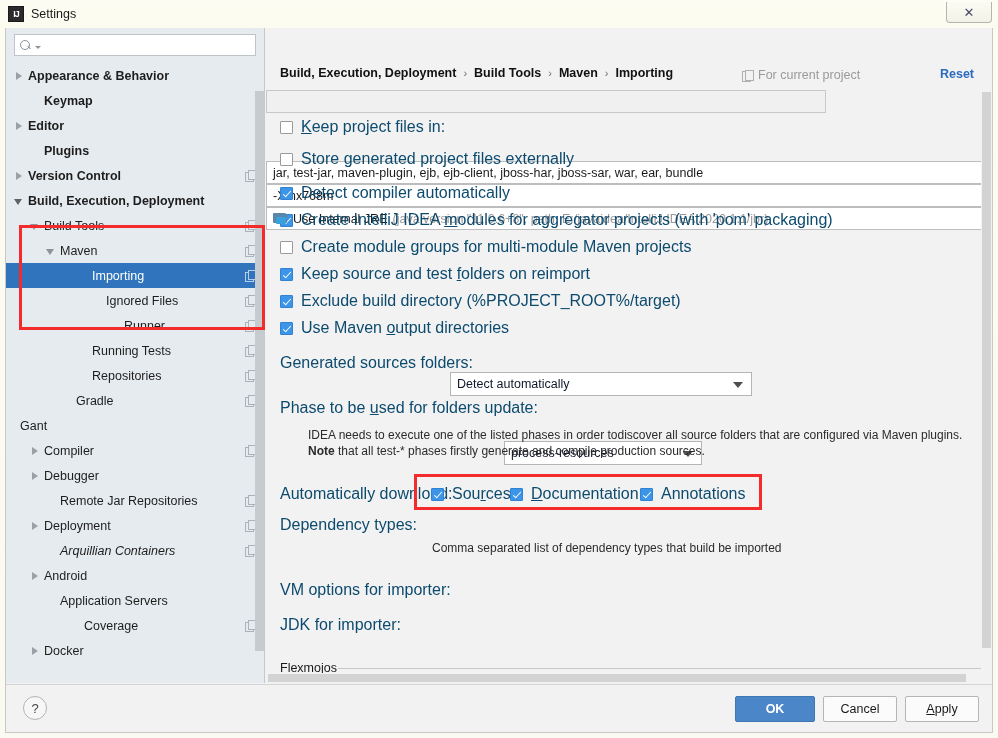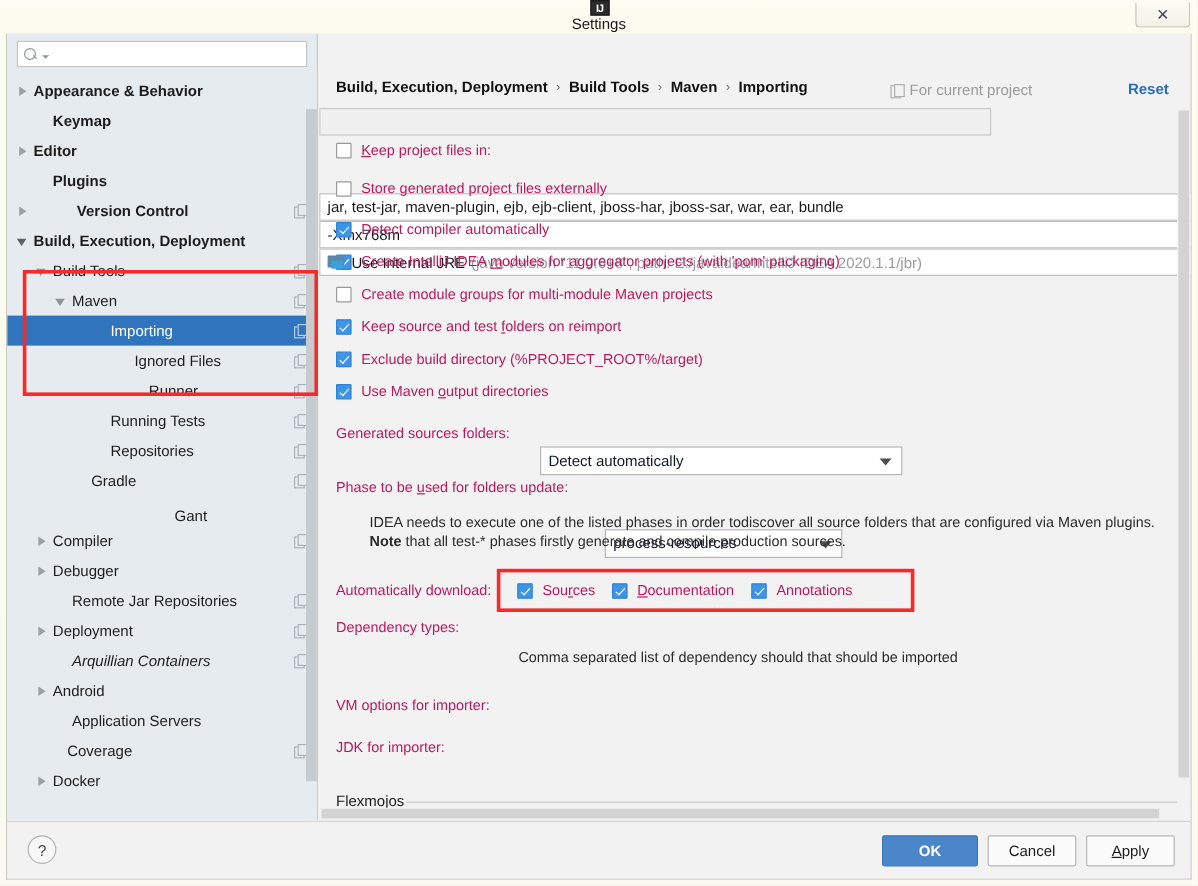--- a/index.html
+++ b/index.html
@@ -15,21 +15,21 @@
   #app {
     position: relative;
     width: 998px; height: 738px;
     background: linear-gradient(180deg,#fdfcf0 0%, #fbfaf2 100%);
   }
 
   
   .titlebar {
     position: absolute; left: 0; top: 0; width: 998px; height: 27px;
     background: linear-gradient(180deg,#fdfdf3 0%,#fbfbef 100%);
-    display: flex; align-items: center; flex-direction: column;
+    display: flex; align-items: center;
   }
   .title-icon {
     width: 16px; height: 16px; margin-left: 8px; margin-right: 7px;
     background: #2b2b2b; border: 1px solid #1a1a1a;
     color: #fff; font-size: 9px; font-weight: bold;
     display: flex; align-items: center; justify-content: center;
     letter-spacing: -1px;
   }
   .title-text { font-size: 12.5px; color: #1a1a1a; }
   .win-close {
@@ -177,21 +177,21 @@
     position: absolute; right: 18px; top: 39px;
     color: #2a6bbf; font-weight: bold; font-size: 12.5px; cursor: pointer;
   }
 
   .panel {
     position: absolute; left: 0; top: 62px; right: 0; bottom: 0;
     overflow: hidden;
   }
 
   .row { position: absolute; display: flex; align-items: center; }
-  .lbl { font-size: 12px; color: #be185d; white-space: nowrap; }
+  .lbl { font-size: 16px; color: #0c4a6e; white-space: nowrap; }
   .u { text-decoration: underline; }
 
   
   .cb {
     width: 13px; height: 13px; flex: 0 0 auto;
     border: 1px solid #9a9a9a; background: #fff;
     margin-right: 8px; position: relative; border-radius: 1px;
   }
   .cb.on { background: #3d95e8; border-color: #3182d2; }
   .cb.on::after {
@@ -316,21 +316,21 @@
             <span class="tree-label">Keymap</span>
           </div>
           <div class="tree-row bold" style="padding-left: 8px;">
             <span class="arrow collapsed"></span>
             <span class="tree-label">Editor</span>
           </div>
           <div class="tree-row bold" style="padding-left: 24px;">
             <span class="arrow"></span>
             <span class="tree-label">Plugins</span>
           </div>
-          <div class="tree-row bold" style="padding-left: 8px; gap: 36px;">
+          <div class="tree-row bold" style="padding-left: 8px;">
             <span class="arrow collapsed"></span>
             <span class="tree-label">Version Control</span>
             <span class="copy-icon"></span>
           </div>
           <div class="tree-row bold" style="padding-left: 8px;">
             <span class="arrow expanded dark"></span>
             <span class="tree-label">Build, Execution, Deployment</span>
           </div>
           <div class="tree-row" style="padding-left: 24px;">
             <span class="arrow expanded"></span>
@@ -340,21 +340,21 @@
           <div class="tree-row" style="padding-left: 40px;">
             <span class="arrow expanded"></span>
             <span class="tree-label">Maven</span>
             <span class="copy-icon"></span>
           </div>
           <div class="tree-row selected" style="padding-left: 72px;">
             <span class="arrow"></span>
             <span class="tree-label">Importing</span>
             <span class="copy-icon"></span>
           </div>
-          <div class="tree-row" style="padding-left: 92px;">
+          <div class="tree-row" style="padding-left: 60px; gap: 26px;">
             <span class="arrow"></span>
             <span class="tree-label">Ignored Files</span>
             <span class="copy-icon"></span>
           </div>
           <div class="tree-row" style="padding-left: 72px; margin-left: 32px;">
             <span class="arrow"></span>
             <span class="tree-label">Runner</span>
             <span class="copy-icon"></span>
           </div>
           <div class="tree-row" style="padding-left: 72px;">
@@ -365,21 +365,21 @@
           <div class="tree-row" style="padding-left: 72px;">
             <span class="arrow"></span>
             <span class="tree-label">Repositories</span>
             <span class="copy-icon"></span>
           </div>
           <div class="tree-row" style="padding-left: 56px;">
             <span class="arrow"></span>
             <span class="tree-label">Gradle</span>
             <span class="copy-icon"></span>
           </div>
-          <div class="tree-row" style="padding-left: 56px; flex-direction: column;">
+          <div class="tree-row" style="">
             <span class="arrow"></span>
             <span class="tree-label">Gant</span>
           </div>
           <div class="tree-row" style="padding-left: 24px;">
             <span class="arrow collapsed"></span>
             <span class="tree-label">Compiler</span>
             <span class="copy-icon"></span>
           </div>
           <div class="tree-row" style="padding-left: 24px;">
             <span class="arrow collapsed"></span>
@@ -401,21 +401,21 @@
             <span class="copy-icon"></span>
           </div>
           <div class="tree-row" style="padding-left: 24px;">
             <span class="arrow collapsed"></span>
             <span class="tree-label">Android</span>
           </div>
           <div class="tree-row" style="padding-left: 40px;">
             <span class="arrow"></span>
             <span class="tree-label">Application Servers</span>
           </div>
-          <div class="tree-row" style="padding-left: 36px;">
+          <div class="tree-row" style="padding-left: 64px;">
             <span class="arrow"></span>
             <span class="tree-label">Coverage</span>
             <span class="copy-icon"></span>
           </div>
           <div class="tree-row" style="padding-left: 24px;">
             <span class="arrow collapsed"></span>
             <span class="tree-label">Docker</span>
           </div>
         </div>
 
@@ -513,32 +513,32 @@
           <span class="lbl">Automatically download:</span>
         </div>
         <div class="row" style="left:165px; top:395px;">
           <span class="cb on"></span>
           <span class="lbl">Sou<span class="u">r</span>ces</span>
         </div>
         <div class="row" style="left:244px; top:395px;">
           <span class="cb on"></span>
           <span class="lbl"><span class="u">D</span>ocumentation</span>
         </div>
-        <div class="row" style="left:360px; top:395px;">
+        <div class="row" style="left:374px; top:395px;">
           <span class="cb on"></span>
           <span class="lbl">Annotations</span>
         </div>
 
         <div class="redbox" style="left:148px; top:384px; width:348px; height:36px;"></div>
 
         <div class="row" style="left:14px; top:426px;">
           <span class="lbl">Dependency types:</span>
         </div>
         <div class="tf" style="left:166px; top:421px; width:806px;">jar, test-jar, maven-plugin, ejb, ejb-client, jboss-har, jboss-sar, war, ear, bundle</div>
-        <div class="hint" style="left:166px; top:450px;">Comma separated list of dependency should that should be imported</div>
+        <div class="hint" style="left:166px; top:450px;">Comma separated list of dependency types that build be imported</div>
 
         <div class="row" style="left:14px; top:491px;">
           <span class="lbl">VM options for importer:</span>
         </div>
         <div class="tf" style="left:166px; top:486px; width:806px;">-Xmx768m</div>
 
         <div class="row" style="left:14px; top:526px;">
           <span class="lbl">JDK for importer:</span>
         </div>
         <div class="tf" style="left:166px; top:521px; width:806px;">

